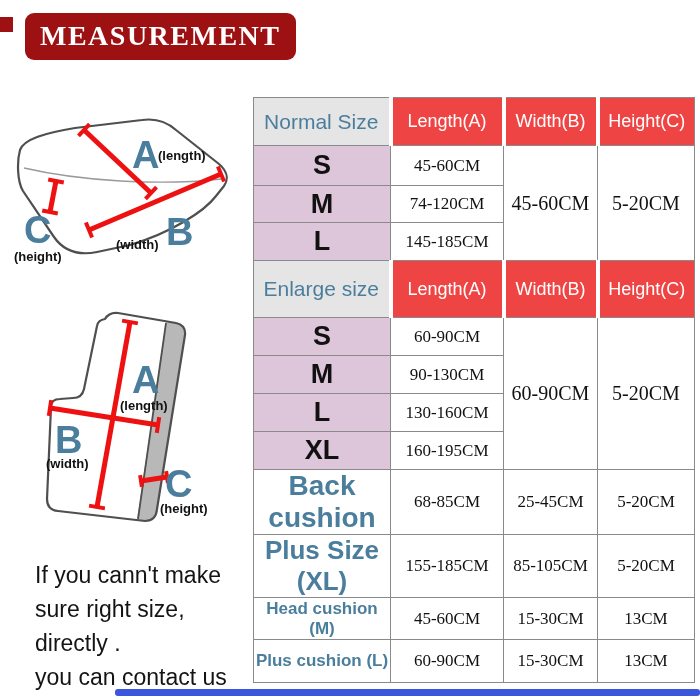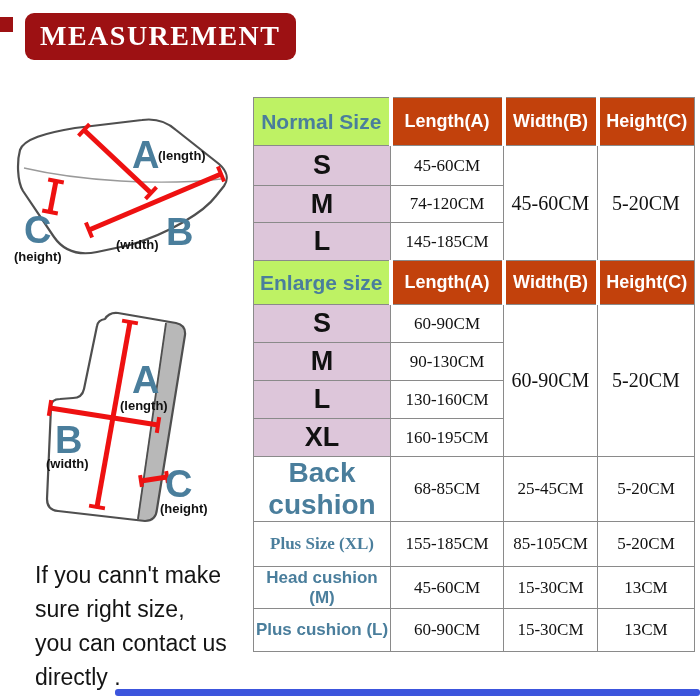--- a/index.html
+++ b/index.html
@@ -11,29 +11,29 @@
   .badge { position:absolute; left:25px; top:13px; background:#9d1113; color:#fff;
            font-family:"Liberation Serif", serif; font-weight:bold; font-size:28px;
            letter-spacing:1.5px; padding:7px 15px 8px; border-radius:9px; }
 
   
   table.size-table { position:absolute; left:253px; top:97px; width:441px;
                      border-collapse:collapse; table-layout:fixed; }
   .size-table td, .size-table th { border:1px solid #8a8a8a; text-align:center; vertical-align:middle;
                      padding:0; overflow:hidden; }
   .col-w0{width:137px;} .col-w1{width:113px;} .col-w2{width:94px;} .col-w3{width:97px;}
-  .sec-label { color:#4a7e9c; font-weight:bold; font-size:21px; background:#bef264; }
-  .col-head  { background:#c2410c; color:#fff; font-weight:bold; font-size:18px;
+  .sec-label { color:#4a7e9c; font-weight:normal; font-size:21px; background:#e5e5e5; }
+  .col-head  { background:#ef4444; color:#fff; font-weight:normal; font-size:18px;
                border-left:4px solid #fff !important; }
   .size-cell { background:#ddc6da; font-weight:bold; font-size:27px; color:#111; }
   .val  { font-family:"Liberation Serif", serif; font-size:17px; color:#111; background:#fff; }
   .val-big { font-family:"Liberation Serif", serif; font-size:20px; color:#111; background:#fff; }
   .row-label   { color:#4a7e9c; font-weight:bold; font-size:28px; background:#fff; }
   .row-label.sm{ font-size:17px; }
-  .row-label.lg{ font-size:17px;font-family:Liberation Serif, serif; }
+  .row-label.lg{ font-size:26px; }
 
   
   .note { position:absolute; left:35px; top:558px; font-size:23px; line-height:34px;
           color:#141414; font-weight:500; }
 
   
   .bottom-bar { position:absolute; left:115px; top:689px; width:585px; height:7px;
                 background:#3c55dd; border-radius:3px; }
 
   svg text { font-family:"Liberation Sans", sans-serif; }
@@ -128,21 +128,21 @@
     </tr>
     <tr style="height:37px">
       <td class="size-cell">M</td>
       <td class="val">74-120CM</td>
     </tr>
     <tr style="height:38px">
       <td class="size-cell">L</td>
       <td class="val">145-185CM</td>
     </tr>
 
-    <tr style="height:44px">
+    <tr style="height:57px">
       <td class="sec-label">Enlarge size</td>
       <td class="col-head">Length(A)</td>
       <td class="col-head">Width(B)</td>
       <td class="col-head">Height(C)</td>
     </tr>
     <tr style="height:38px">
       <td class="size-cell">S</td>
       <td class="val">60-90CM</td>
       <td class="val-big" rowspan="4">60-90CM</td>
       <td class="val-big" rowspan="4">5-20CM</td>
@@ -183,18 +183,18 @@
       <td class="val">60-90CM</td>
       <td class="val">15-30CM</td>
       <td class="val">13CM</td>
     </tr>
   </tbody>
     </table>
 
   <div class="note">
     <div>If you cann't make</div>
     <div>sure right size,</div>
+    <div>directly .</div>
     <div>you can contact us</div>
-    <div>directly .</div>
   </div>
 
   <div class="bottom-bar"></div>
 </div>
 
 </body></html>

